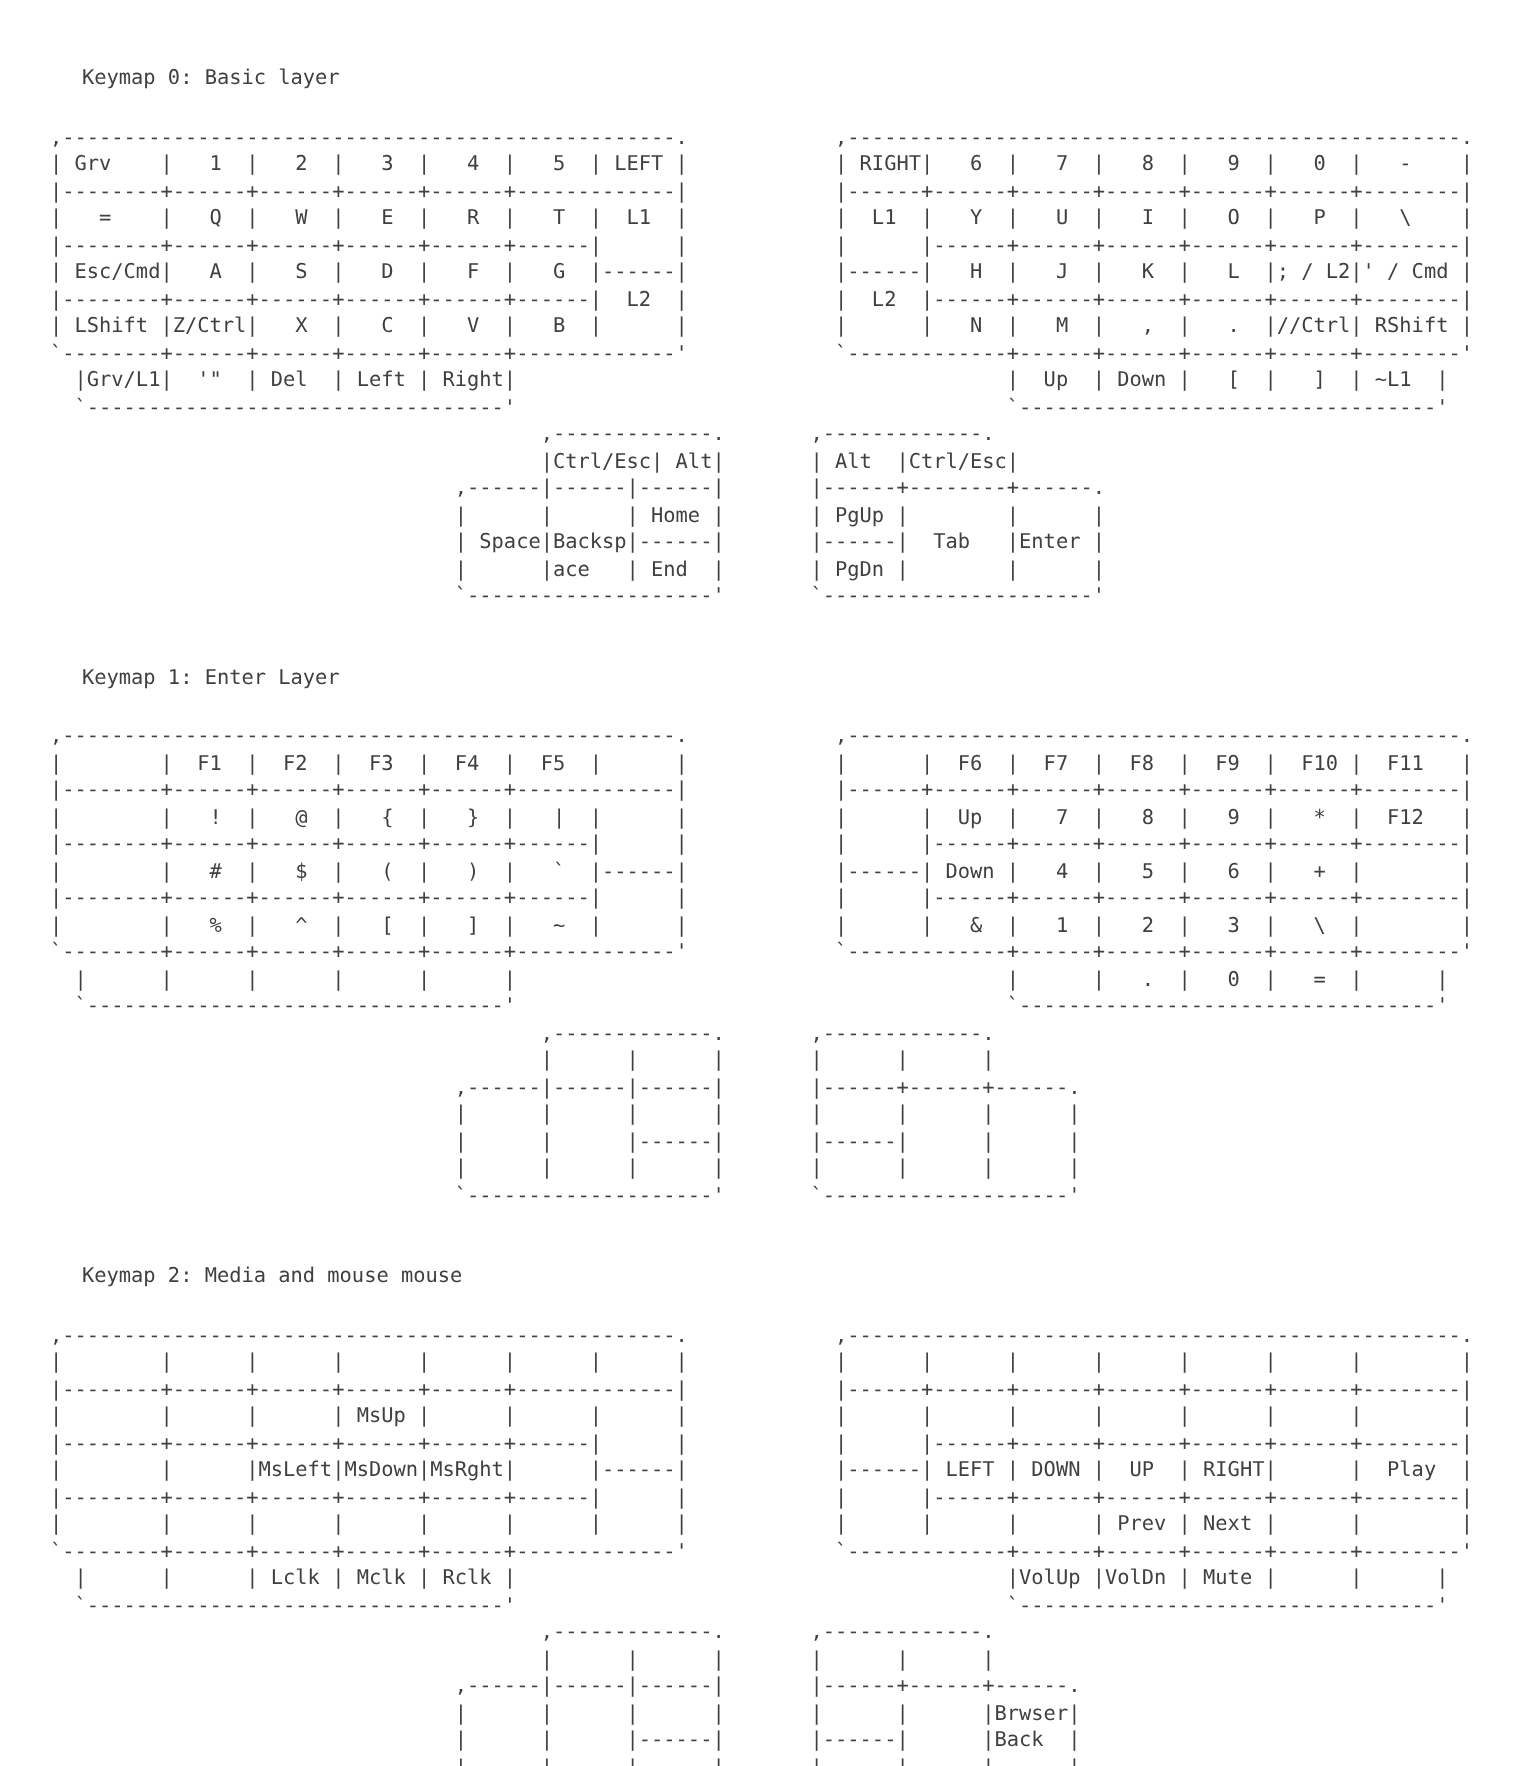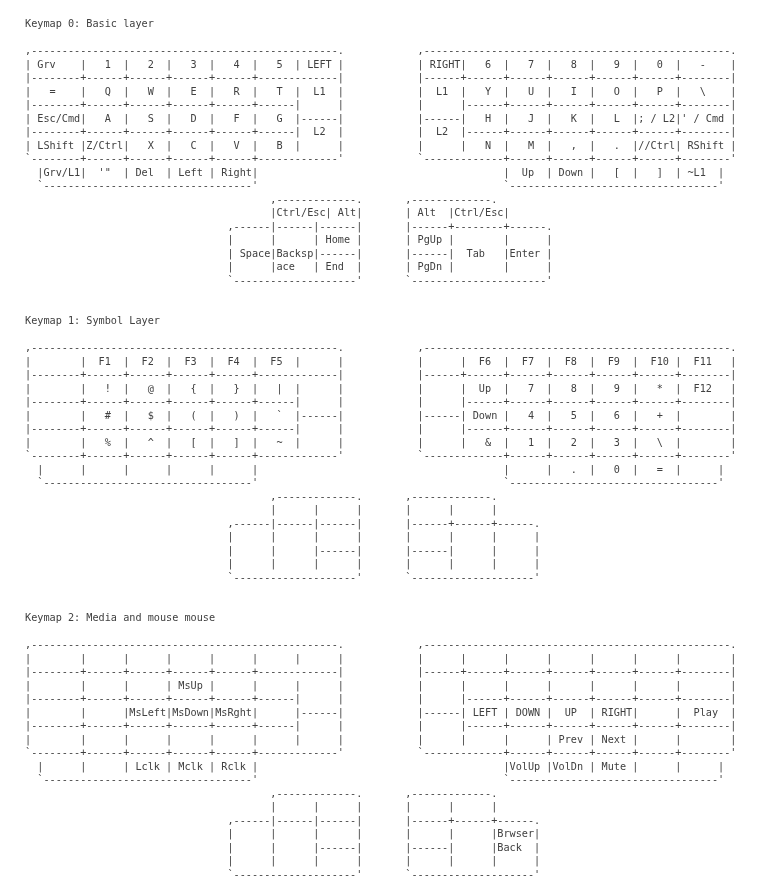--- a/index.html
+++ b/index.html
@@ -18,21 +18,21 @@
   }
   .keymap-title, .keymap-art {
     font-family: "DejaVu Sans Mono", "Liberation Mono", monospace;
     font-size: 10.2px;
     line-height: 13.5px;
     color: #404040;
     white-space: pre;
   }
   .keymap-title {
     height: 13.5px;
-    margin: 0;
+    margin: 16px;
     font-weight: normal;
   }
   .keymap-art {
     margin: 13.5px 0 27px 0;
   }
   .keymap-section:last-child .keymap-art {
     margin-bottom: 0;
   }
 </style>
 </head>
@@ -56,21 +56,21 @@
                                         ,-------------.       ,-------------.
                                         |Ctrl/Esc| Alt|       | Alt  |Ctrl/Esc|
                                  ,------|------|------|       |------+--------+------.
                                  |      |      | Home |       | PgUp |        |      |
                                  | Space|Backsp|------|       |------|  Tab   |Enter |
                                  |      |ace   | End  |       | PgDn |        |      |
                                  `--------------------'       `----------------------'</pre>
   </section>
 
   <section class="keymap-section">
-    <h2 class="keymap-title" style="color: rgb(64, 64, 64);">Keymap 1: Symbol Layer</h2>
+    <h2 class="keymap-title" style="color: rgb(64, 64, 64);">Keymap 1: Enter Layer</h2>
     <pre class="keymap-art" style="color: rgb(64, 64, 64);">,--------------------------------------------------.            ,--------------------------------------------------.
 |        |  F1  |  F2  |  F3  |  F4  |  F5  |      |            |      |  F6  |  F7  |  F8  |  F9  |  F10 |  F11   |
 |--------+------+------+------+------+-------------|            |------+------+------+------+------+------+--------|
 |        |   !  |   @  |   {  |   }  |   |  |      |            |      |  Up  |   7  |   8  |   9  |   *  |  F12   |
 |--------+------+------+------+------+------|      |            |      |------+------+------+------+------+--------|
 |        |   #  |   $  |   (  |   )  |   `  |------|            |------| Down |   4  |   5  |   6  |   +  |        |
 |--------+------+------+------+------+------|      |            |      |------+------+------+------+------+--------|
 |        |   %  |   ^  |   [  |   ]  |   ~  |      |            |      |   &amp;  |   1  |   2  |   3  |   \  |        |
 `--------+------+------+------+------+-------------'            `-------------+------+------+------+------+--------'
   |      |      |      |      |      |                                        |      |   .  |   0  |   =  |      |

